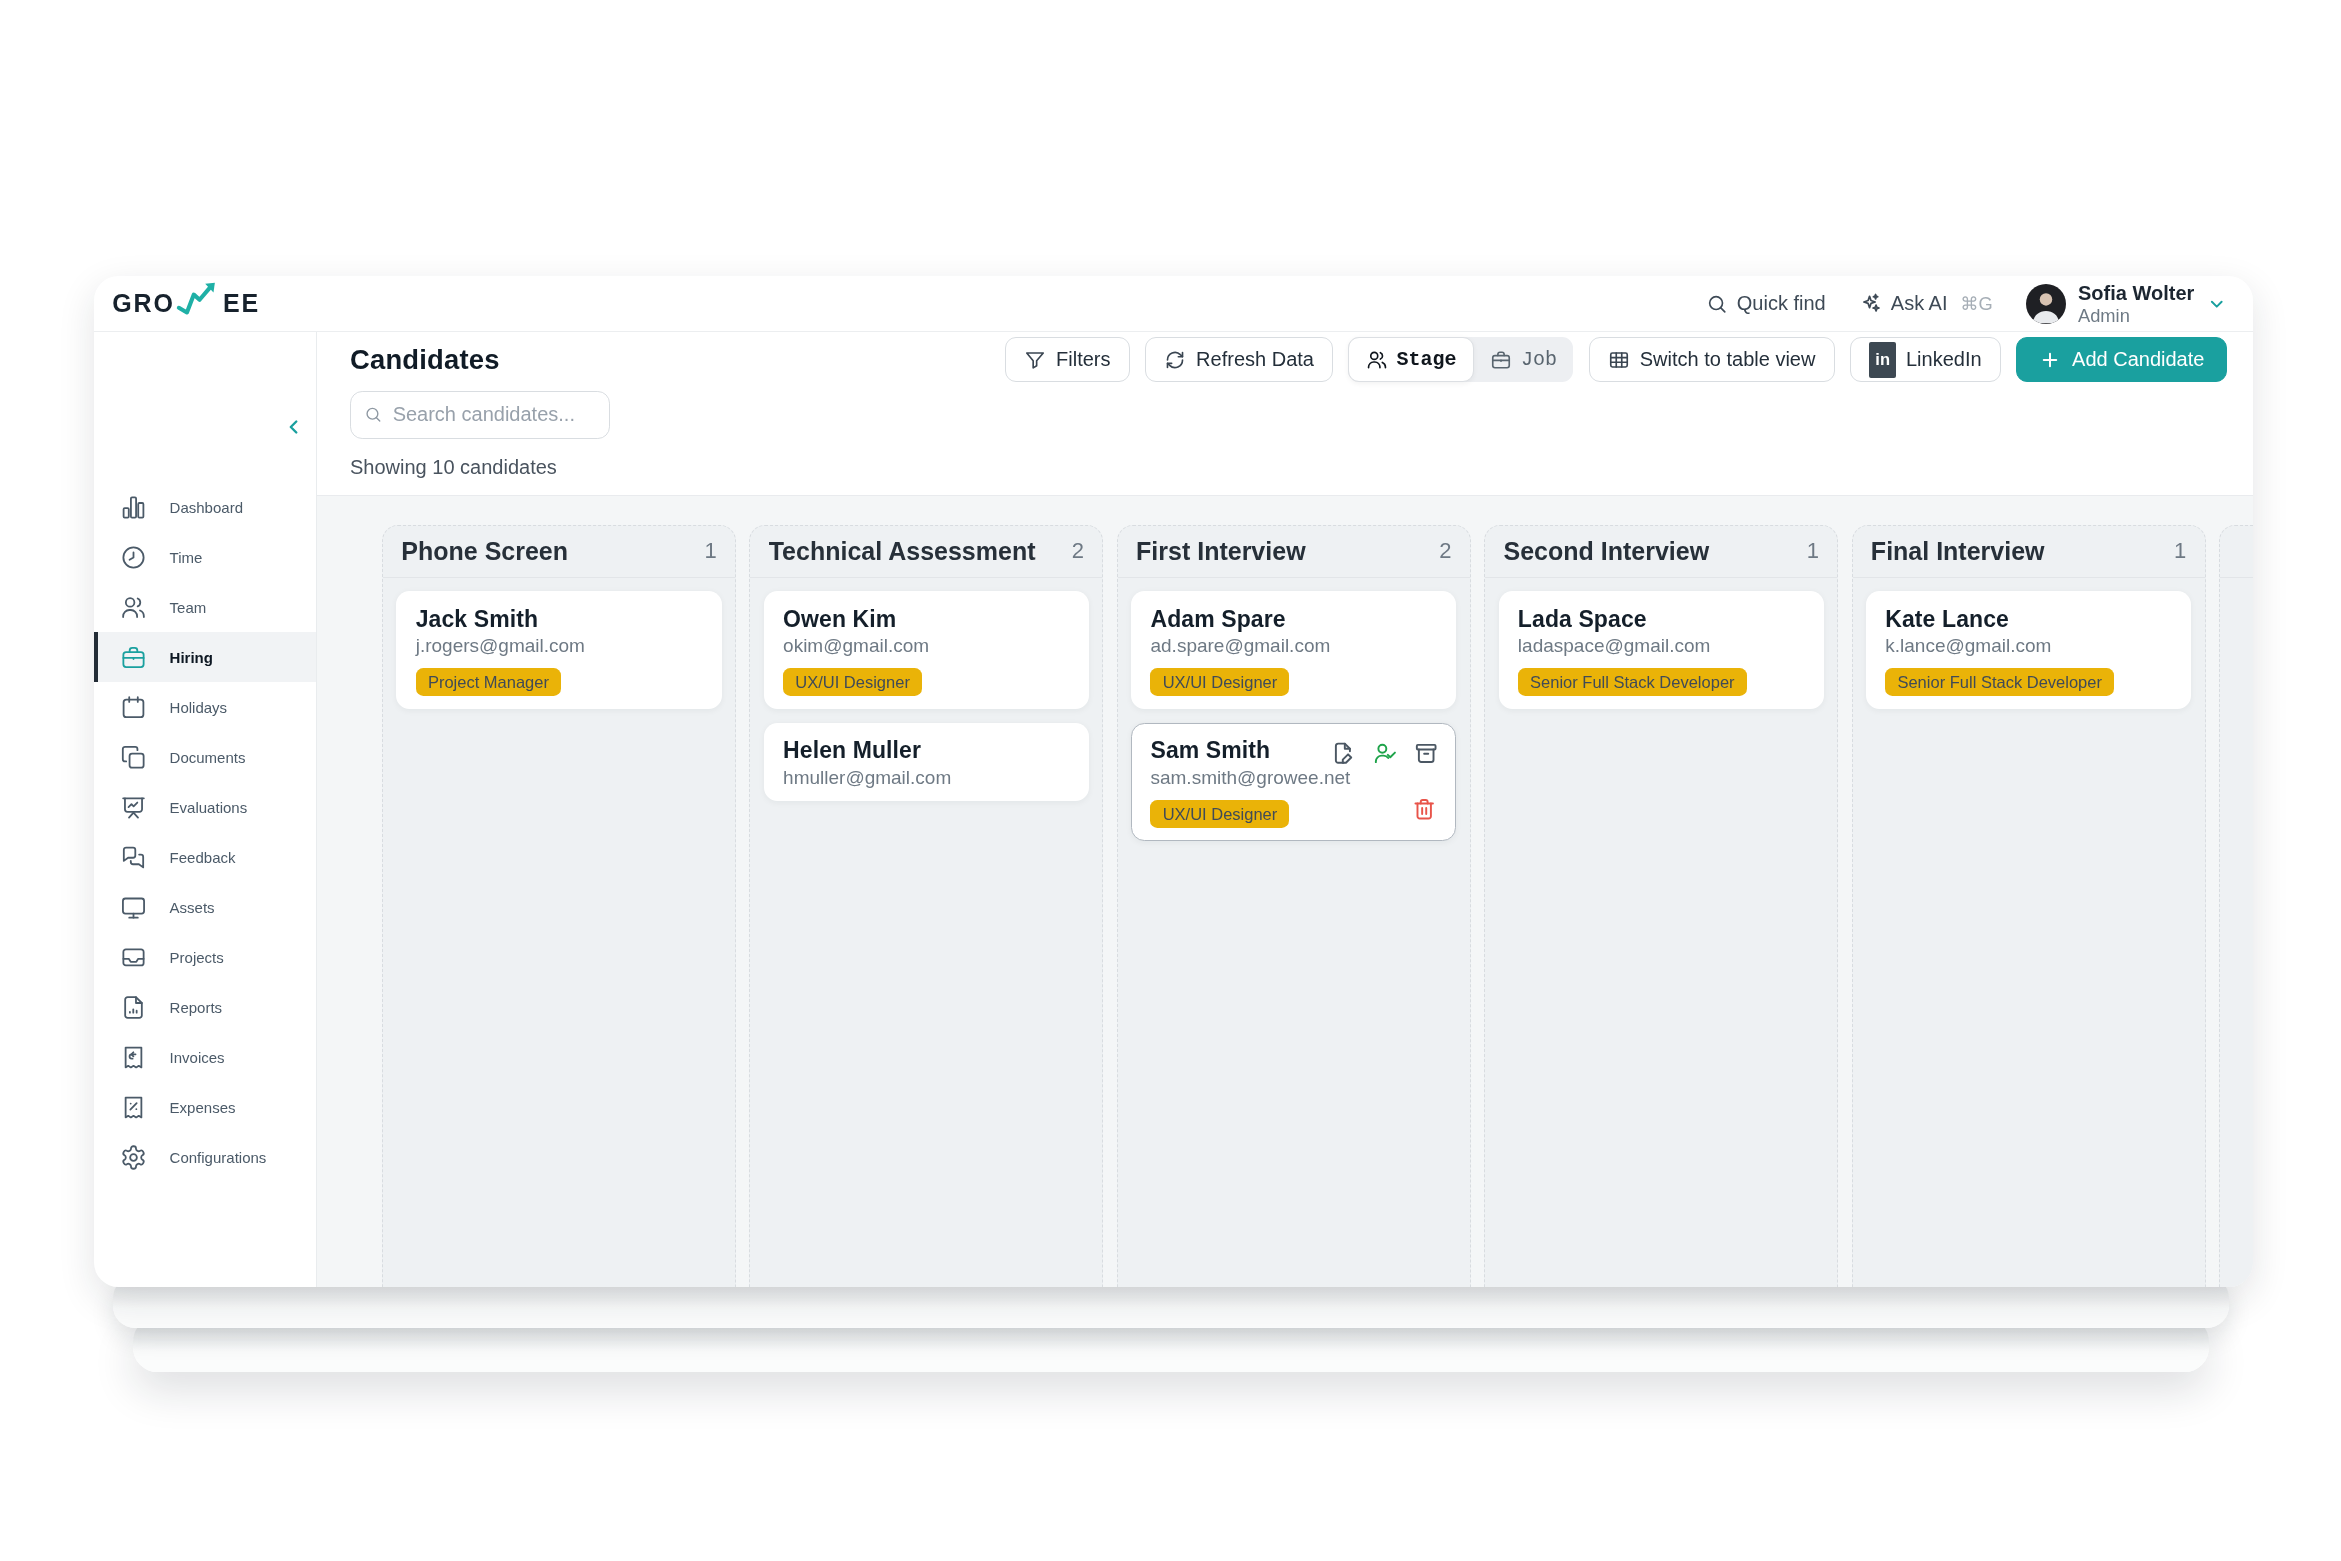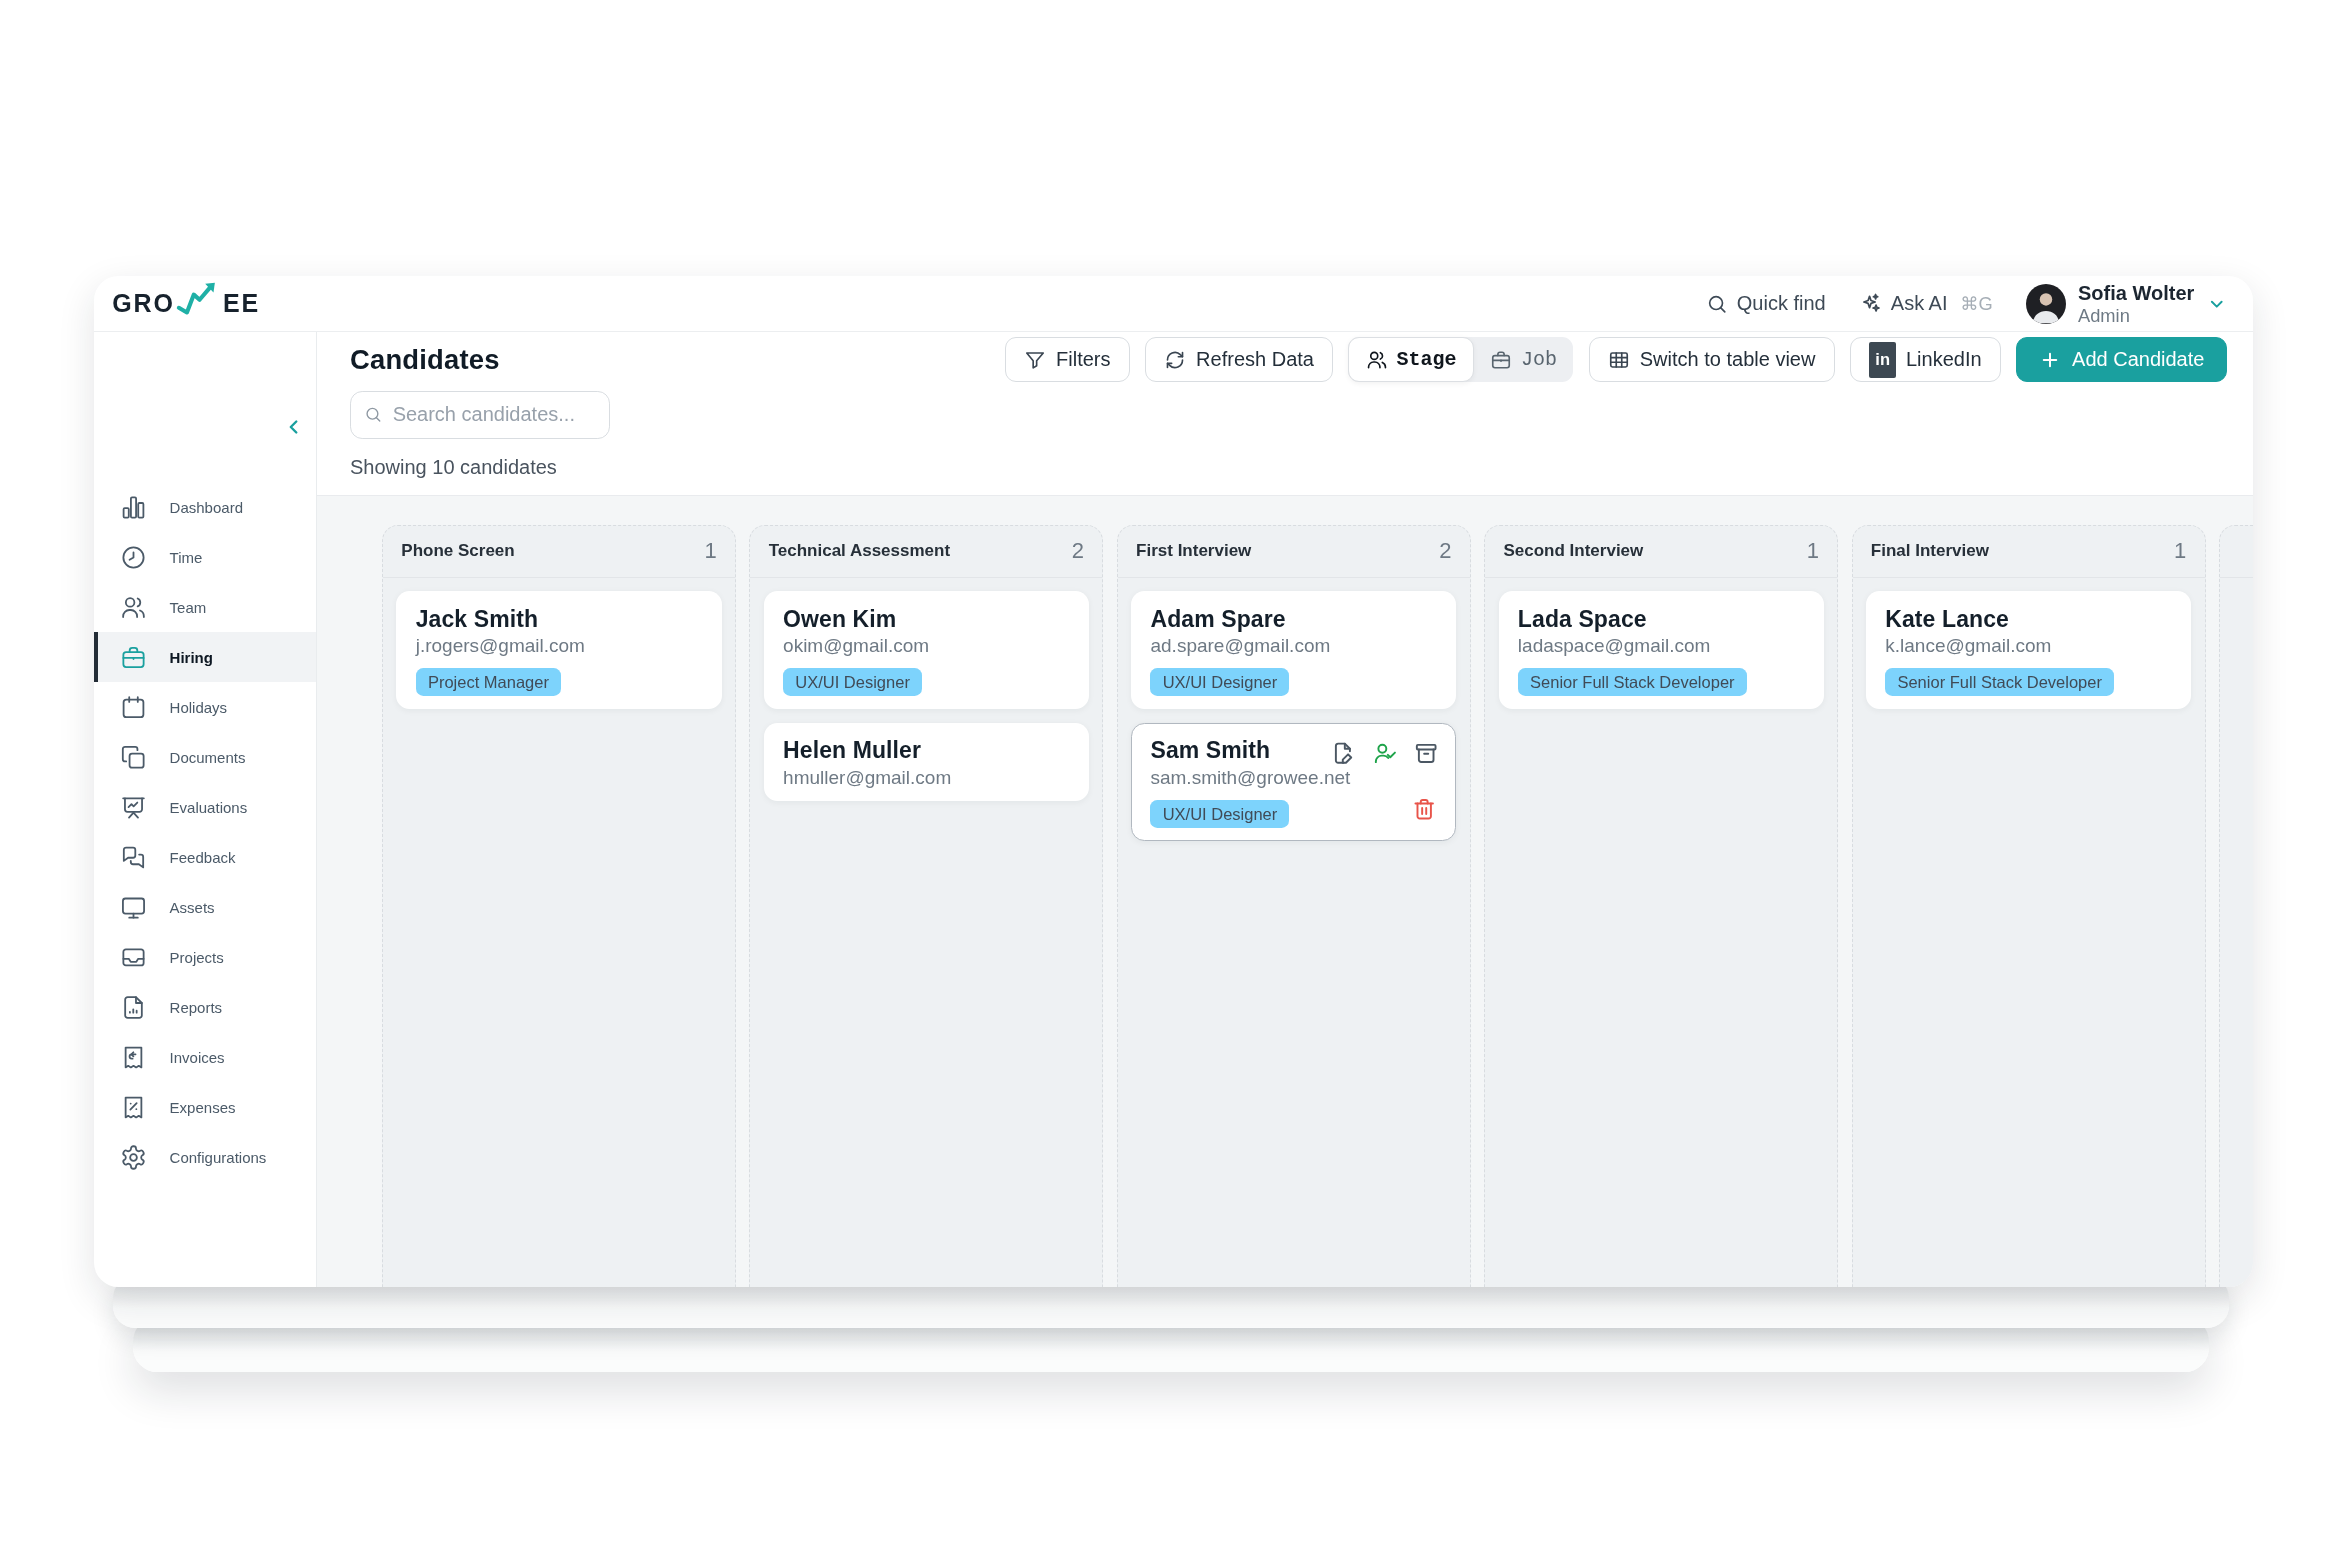--- a/index.html
+++ b/index.html
@@ -76,29 +76,29 @@
   .search-wrap input::placeholder { color:#98a1ab; }
   .showing { margin-top:16px; font-size:20px; color:#49535e; line-height:24.4px; }
 
   
   .board { margin-top:16px; border-top:1.2px solid #e9ebee; background:#f4f6f7; flex:1;
     padding:29px 0 0 65px; display:flex; gap:13.4px; overflow:hidden; align-items:flex-start; }
   .column { width:354px; flex:none; background:#eef1f3; border:1.2px dashed #d8dce0;
     border-radius:16px; height:951px; display:flex; flex-direction:column; }
   .col-header { height:52px; flex:none; display:flex; align-items:center;
     justify-content:space-between; padding:0 18.3px; border-bottom:1.2px solid #e2e5e8; }
-  .col-title { font-size:17px; color:#273039; font-weight:600; }
+  .col-title { font-size:25px; color:#273039; font-weight:600; }
   .col-count { font-size:22px; color:#6e7984; }
   .cards { padding:13.4px; display:flex; flex-direction:column; gap:13.4px; }
   .card { background:#fff; border-radius:13.4px; padding:14.6px 18.3px 12.2px;
     box-shadow:0 1.2px 6.1px rgba(20,30,40,.05); position:relative; border:1.2px solid transparent; cursor:pointer; }
   .card.hovered { border-color:#b1b8c0; }
   .c-name { font-size:23px; font-weight:700; color:#141f2a; line-height:24.4px; letter-spacing:0.1px; }
   .c-email { margin-top:3.7px; font-size:19px; color:#6e7984; line-height:21px; }
-  .c-tag { display:inline-block; margin-top:12.2px; background:#7dd3fc; border-radius:7.3px;
+  .c-tag { display:inline-block; margin-top:12.2px; background:#eab308; border-radius:7.3px;
     padding:4.9px 12.2px; font-size:16.5px; color:#404b57; line-height:18.3px; }
   .actions { position:absolute; top:17px; right:17px; display:flex; gap:17px; color:#4b5763; }
   .actions .aicon { width:24.4px; height:24.4px; display:flex; cursor:pointer; }
   .actions .aicon.green { color:#1ea34a; }
   .trash-btn { position:absolute; right:19.5px; bottom:18.3px; width:24.4px; height:24.4px;
     color:#e8544a; display:flex; cursor:pointer; }
 
   svg.ic { fill:none; stroke:currentColor; stroke-width:1.8; stroke-linecap:round;
     stroke-linejoin:round; width:100%; height:100%; }
 </style>

